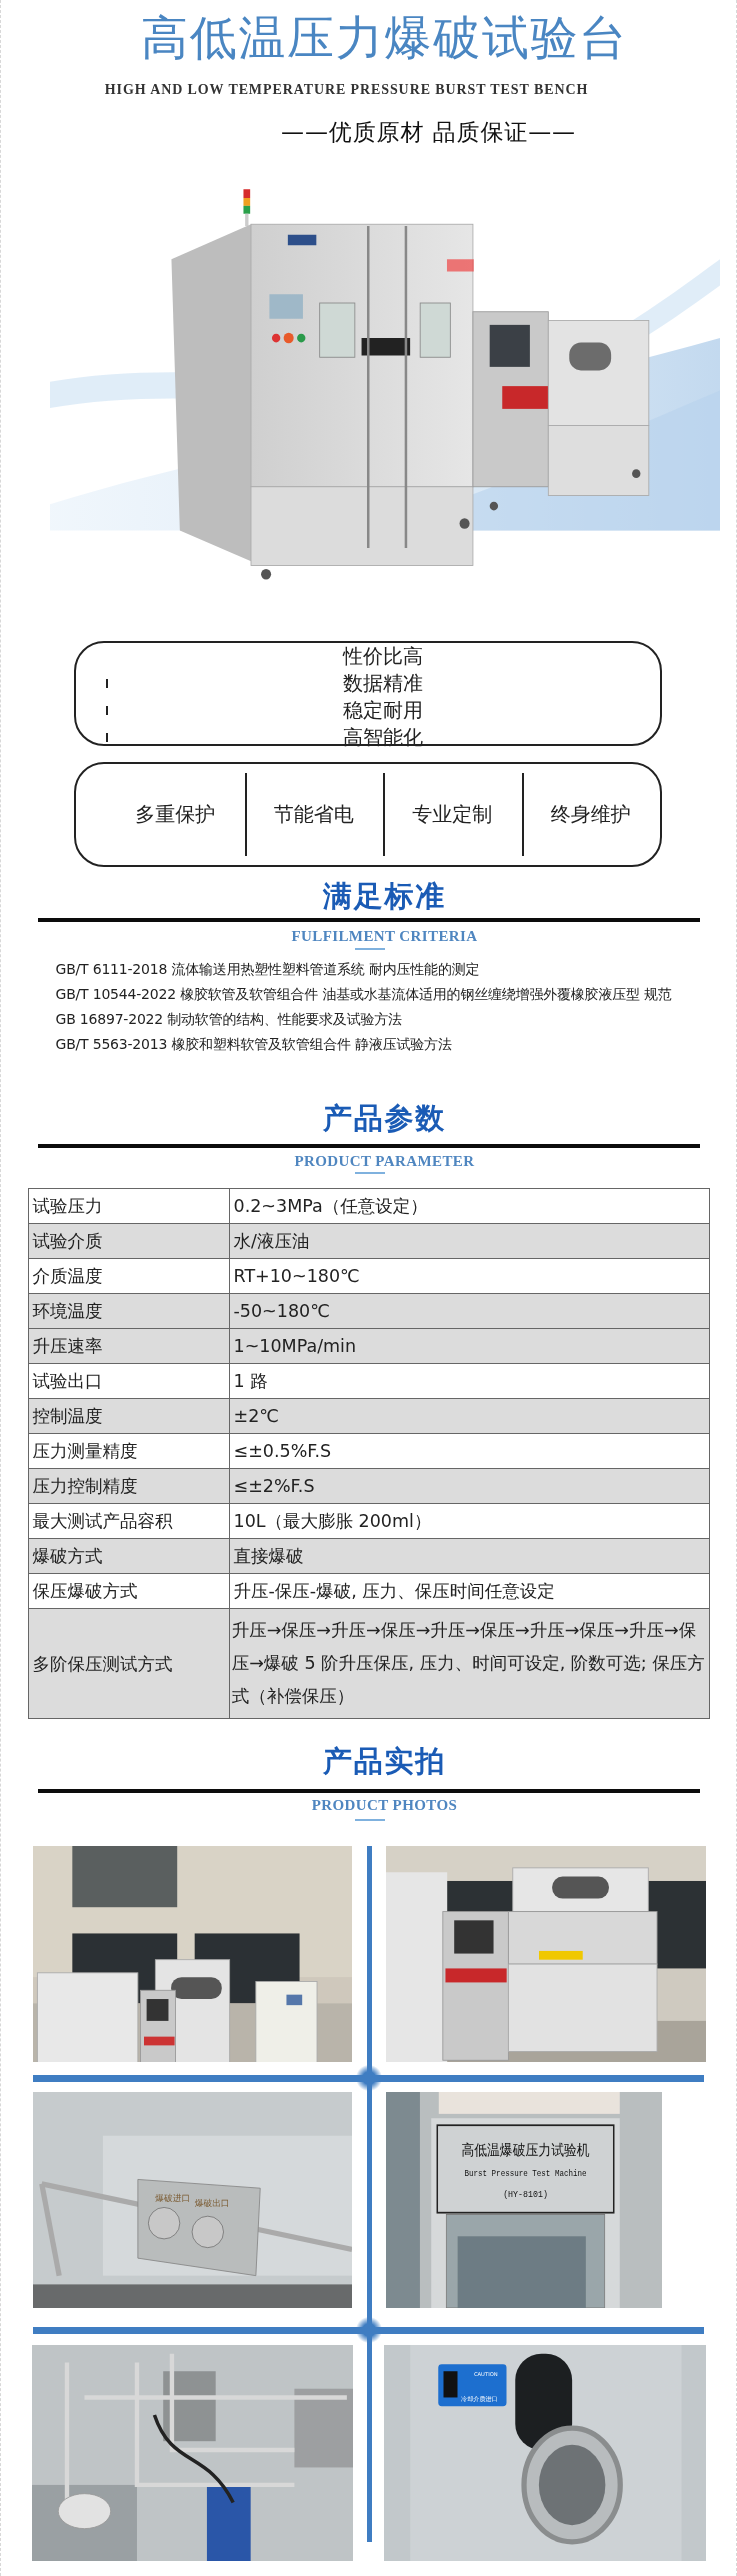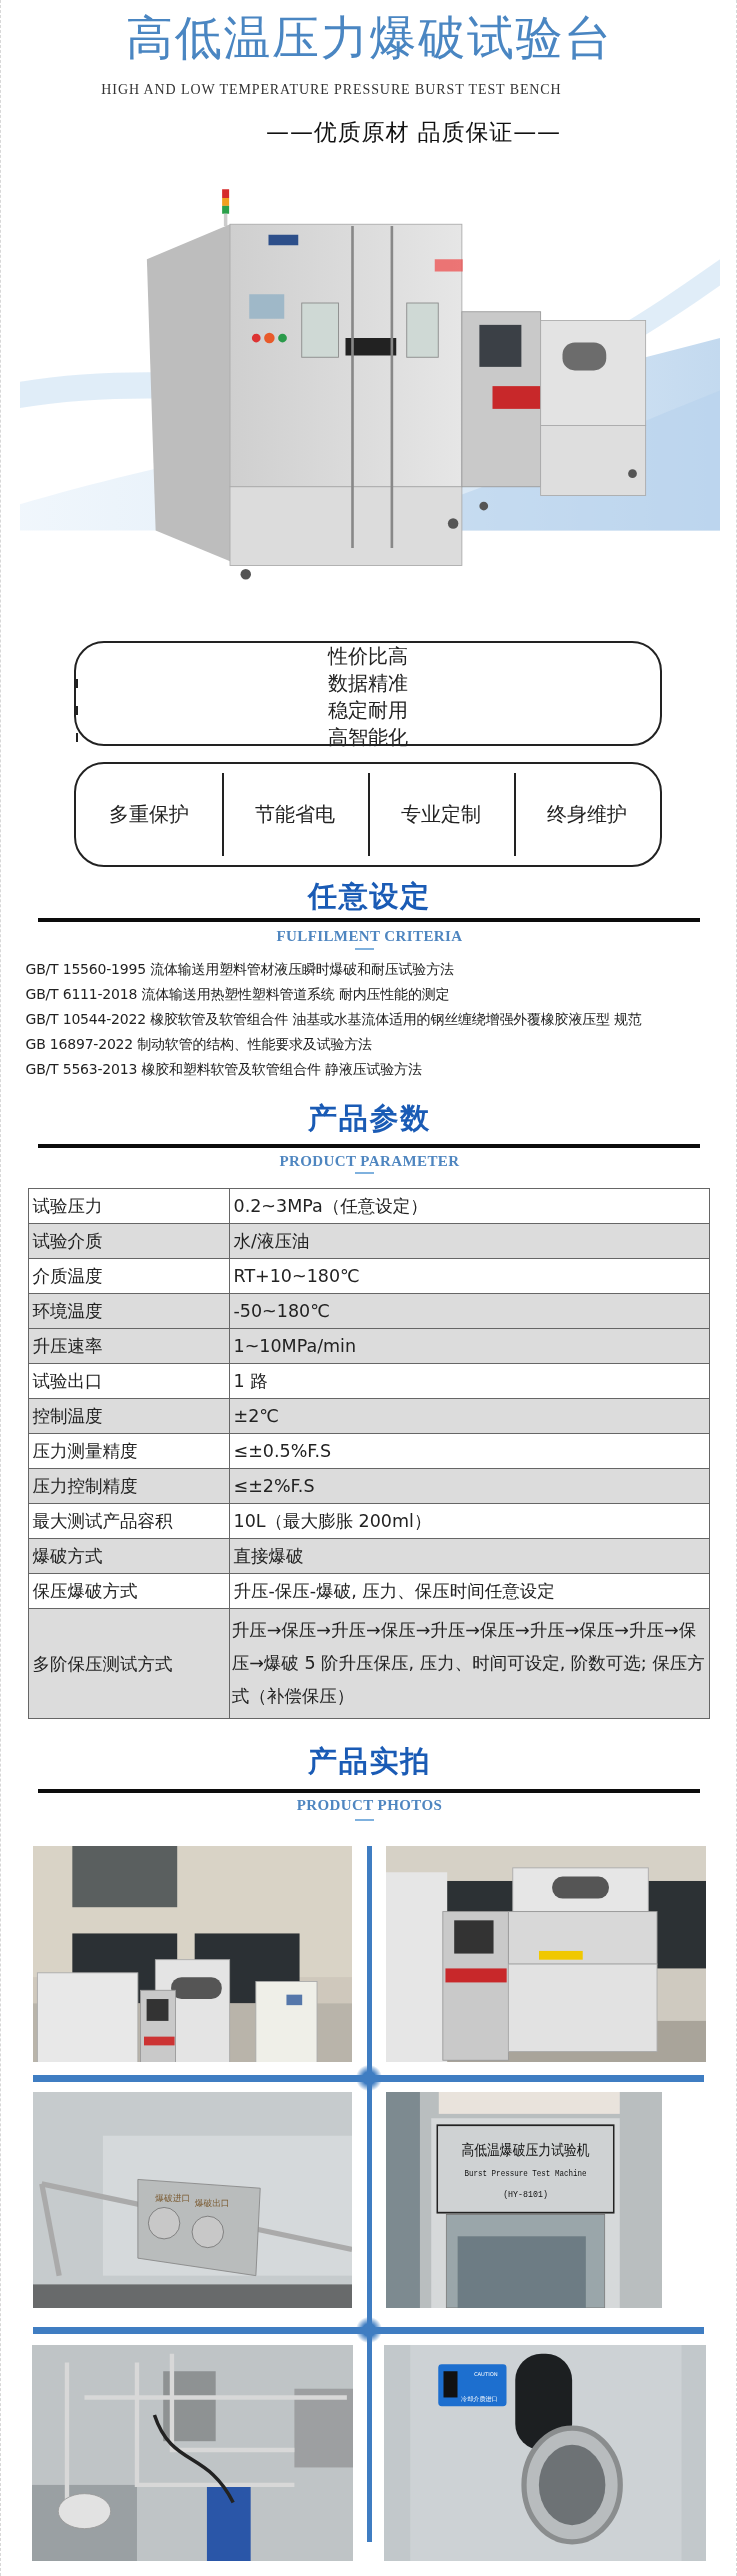--- a/index.html
+++ b/index.html
@@ -6,32 +6,33 @@
     html, body { width: 737px; background: #ffffff; }
     body {
       position: relative;
       height: 2576px;
       font-family: "DejaVu Sans", "Liberation Sans", sans-serif;
       color: #222;
       overflow: hidden;
       border-left: 0.9px dashed #d8d8d8;
       border-right: 0.9px dashed #d8d8d8;
     }
-    .abs { position: absolute; }
+    .abs { position: absolute; padding-left: 30px; }
 
     
     .hero-title {
       left: 0; width: 737px; top: 7px; text-align: center;
       font-size: 47px; color: #4a86c2; letter-spacing: 1.7px; font-weight: 400;
     }
     .hero-subtitle {
       left: 0; width: 661px; top: 82px; text-align: center;
       font-family: "Liberation Serif", "DejaVu Serif", serif;
       font-size: 14px; letter-spacing: 0.9px; color: #333;
       transform: scaleY(1.05);
+      font-weight: bold;
     }
     .hero-slogan {
       left: 0; width: 737px; top: 117px; text-align: center;
       font-size: 23px; color: #111; letter-spacing: 0.9px; margin-left: 44px;
     }
 
     
     .hero-image {
       left: 19px; top: 163px; width: 700px; height: 420px; overflow: hidden;
     }
@@ -169,27 +170,26 @@
   <div class="feature-cell">稳定耐用</div>
   <div class="feature-cell">高智能化</div>
 </div>
 <div class="abs feature-box" style="top:762px;">
   <div class="feature-cell">多重保护</div>
   <div class="feature-cell">节能省电</div>
   <div class="feature-cell">专业定制</div>
   <div class="feature-cell">终身维护</div>
 </div>
 
-<div class="abs section-title" style="top:877px;">任意设定</div>
+<div class="abs section-title" style="top:877px;">满足标准</div>
 <div class="abs section-rule" style="top:918px;"></div>
 <div class="abs section-en" style="top:928px;text-align:center;">FULFILMENT CRITERIA</div>
 <div class="abs section-dash" style="top:948px;"></div>
 
 <div class="abs standards">
-  <div class="standard-line">GB/T 15560-1995 流体输送用塑料管材液压瞬时爆破和耐压试验方法</div>
   <div class="standard-line">GB/T 6111-2018 流体输送用热塑性塑料管道系统 耐内压性能的测定</div>
   <div class="standard-line">GB/T 10544-2022 橡胶软管及软管组合件 油基或水基流体适用的钢丝缠绕增强外覆橡胶液压型 规范</div>
   <div class="standard-line">GB 16897-2022 制动软管的结构、性能要求及试验方法</div>
   <div class="standard-line">GB/T 5563-2013 橡胶和塑料软管及软管组合件 静液压试验方法</div>
 </div>
 
 <div class="abs section-title" style="top:1099px;">产品参数</div>
 <div class="abs section-rule" style="top:1144px;"></div>
 <div class="abs section-en" style="top:1153px;font-family:Liberation Serif, serif;">PRODUCT PARAMETER</div>
 <div class="abs section-dash" style="top:1172px;"></div>

